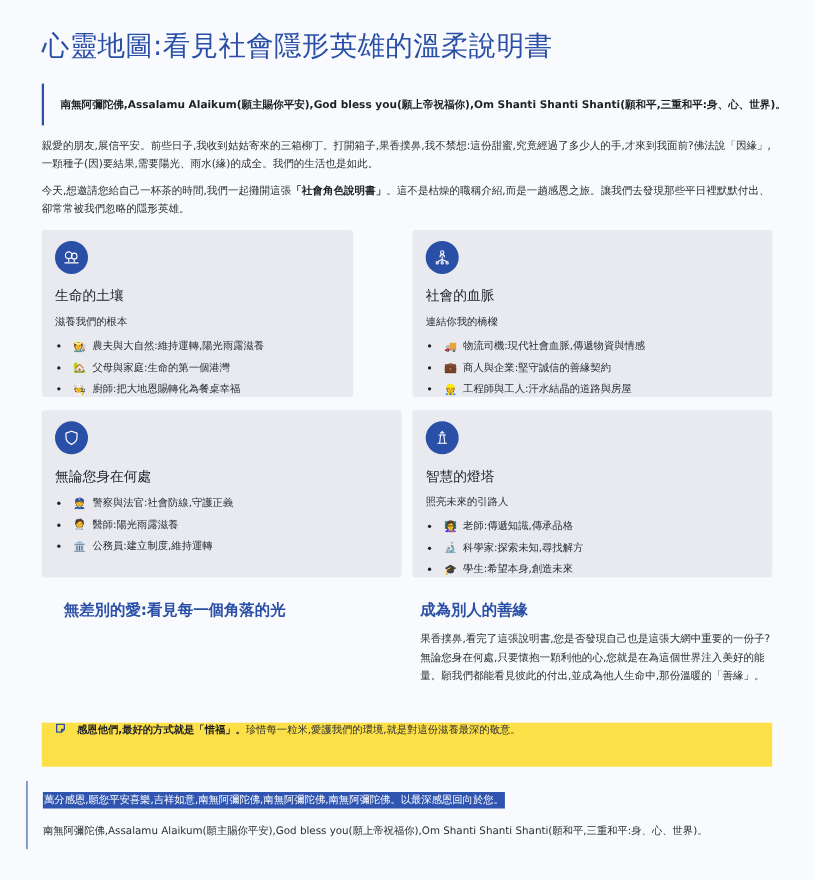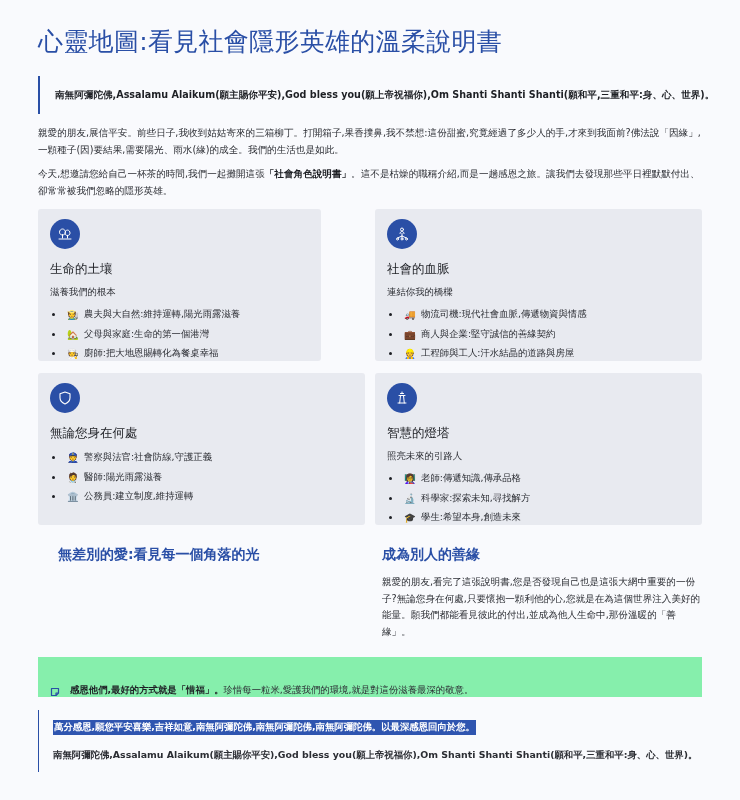--- a/index.html
+++ b/index.html
@@ -33,26 +33,26 @@
   .c4 { left: 375px; top: 373px; width: 327px; height: 152px; }
 
   .sec-title { position: absolute; font-size: 14px; color: #2a4fa6; white-space: nowrap; }
   .st1 { left: 38px; top: 546px; margin-left: 20px; }
   .st2 { left: 382px; top: 546px; }
   .sec-body { position: absolute; font-size: 9.6px; line-height: 16.5px; color: #2b2d33; }
   .sb1 { left: 38px; top: 574px; width: 322px; }
   .sb2 { left: 382px; top: 574px; width: 322px; }
   .sb1 .hl { color: #2a4fa6; font-weight: 700; }
 
-  .callout { position: absolute; left: 38px; top: 657px; width: 664px; height: 40px; background: #86efac; display: flex; align-items: flex-end; padding-left: 12px; }
+  .callout { position: absolute; left: 38px; top: 657px; width: 664px; height: 40px; background: #fde047; display: flex; align-items: flex-start; padding-left: 12px; }
   .callout .note-icon { width: 10px; height: 10px; margin-right: 10px; }
   .callout span { font-size: 9.4px; color: #2b2d33; white-space: nowrap; }
   .callout b { font-weight: 700; color: #1d1f24; }
 
-  .blessing-bottom { position: absolute; left: 38px; top: 710px; width: 664px; height: 62px; border-left: 1.5px solid #2a4fa6; padding-left: 14px; font-weight: bold; }
+  .blessing-bottom { position: absolute; left: 24px; top: 710px; width: 664px; height: 62px; border-left: 1.5px solid #2a4fa6; padding-left: 14px; }
   .blessing-bottom .sel { display: inline-block; margin-top: 10px; background: #2f55b0; color: #ffffff; font-size: 9.4px; padding: 1px 1px; white-space: nowrap; }
   .blessing-bottom .line2 { margin-top: 14px; font-size: 9.4px; color: #2b2d33; white-space: nowrap; }
 </style>
 </head>
 <body>
 
 <div class="page">
 
   <h1 class="title">心靈地圖:看見社會隱形英雄的溫柔說明書</h1>
 
@@ -182,21 +182,21 @@
           <span class="bullet"></span>
           <span class="emoji">🎓</span>
           <span>學生:希望本身,創造未來</span>
         </li>
     </ul>
   </div>
 
   <h2 class="sec-title st1">無差別的愛:看見每一個角落的光</h2>
 
   <h2 class="sec-title st2">成為別人的善緣</h2>
-  <p class="sec-body sb2">親愛的朋友,看完了這張說明書,您是否發現自己也是這張大網中重要的一份子?無論您身在何處,只要懷抱一顆利他的心,您就是在為這個世界注入美好的能量。願我們都能看見彼此的付出,並成為他人生命中,那份溫暖的「善緣」。</p>
+  <p class="sec-body sb2">果香撲鼻,看完了這張說明書,您是否發現自己也是這張大網中重要的一份子?無論您身在何處,只要懷抱一顆利他的心,您就是在為這個世界注入美好的能量。願我們都能看見彼此的付出,並成為他人生命中,那份溫暖的「善緣」。</p>
 
   <div class="callout">
     <svg class="note-icon" viewBox="0 0 10 10" fill="none" stroke="#2a4fa6" stroke-width="1.2" stroke-linejoin="round">
       <path d="M1.5 1.5h7v4.5L6 8.5H1.5z"></path>
         <path d="M6 8.5V6h2.5"></path>
     </svg>
     <span><b>感恩他們,最好的方式就是「惜福」。</b><span>珍惜每一粒米,愛護我們的環境,就是對這份滋養最深的敬意。</span></span>
   </div>
 
   <div class="blessing-bottom">

